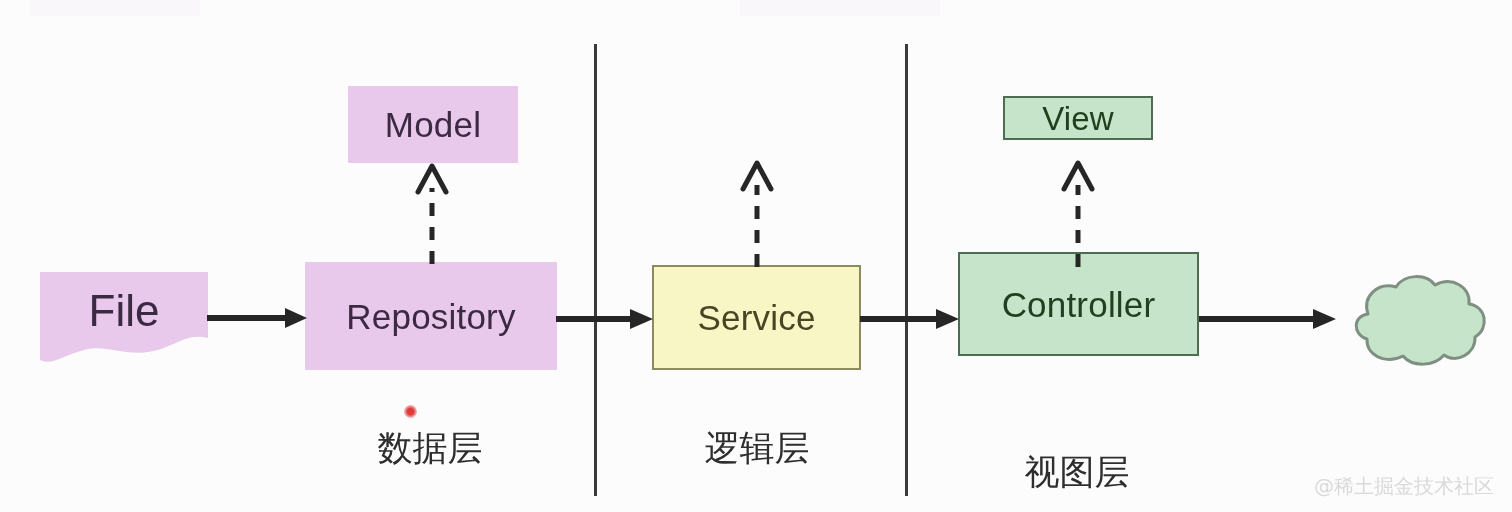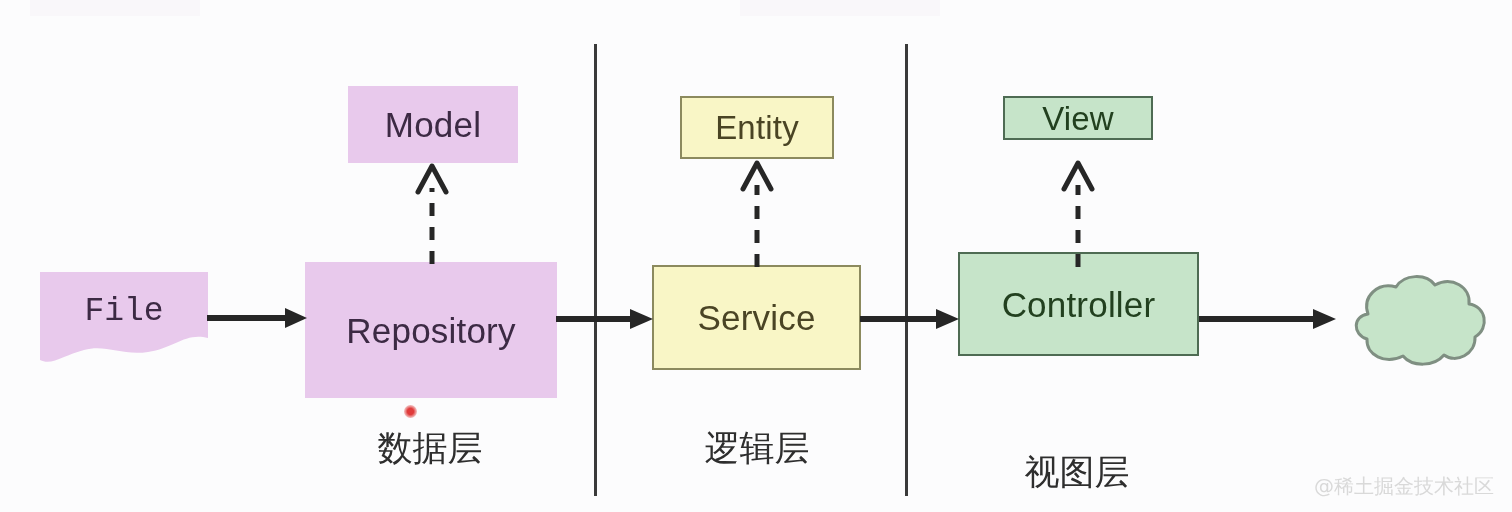--- a/index.html
+++ b/index.html
@@ -137,50 +137,47 @@
   <div class="artifact" style="left:740px; width:200px;"></div>
 
   <div class="divider" style="left:594px;"></div>
   <div class="divider" style="left:905px;"></div>
 
   <div class="file-shape" style="left:36px; top:270px; width:176px; height:98px;">
     <svg width="176" height="98" viewBox="0 0 176 98">
       <path d="M4,2 L172,2 L172,68 C150,62 138,78 112,82 C86,86 70,74 48,80 C28,85 16,96 4,90 Z" fill="#e8c9ec" stroke="none"></path>
     </svg>
   </div>
-  <div class="file-text" style="left:36px; top:270px; width:176px; height:82px; font-size:33px;font-family:Liberation Mono, monospace;">File</div>
+  <div class="file-text" style="left:36px; top:270px; width:176px; height:82px; font-size:44px;">File</div>
 
   <div class="node purple" style="left:348px; top:86px; width:170px; height:77px;">
     <span class="node-label" style="font-size:35px;">Model</span>
   </div>
 
-  <div class="node purple" style="left:305px; top:262px; width:252px; height:136px;">
+  <div class="node purple" style="left:305px; top:262px; width:252px; height:108px;">
     <span class="node-label" style="font-size:35px;">Repository</span>
   </div>
 
   <div class="dashed-arrow" style="left:414px; top:160px; width:36px; height:104px;">
     <svg width="36" height="104" viewBox="0 0 36 104">
       <line x1="18" y1="104" x2="18" y2="28" stroke="#262626" stroke-width="5" stroke-dasharray="13,11" stroke-linecap="butt"></line>
       <path d="M4,32 L18,6 L32,32" fill="none" stroke="#262626" stroke-width="5" stroke-linecap="round" stroke-linejoin="round"></path>
     </svg>
   </div>
 
   <div class="arrow" style="left:207px; top:306px; width:102px; height:24px;">
     <svg width="102" height="24" viewBox="0 0 102 24">
       <line x1="0" y1="12" x2="80" y2="12" stroke="#262626" stroke-width="6"></line>
       <path d="M78,2 L100,12 L78,22 Z" fill="#262626"></path>
     </svg>
   </div>
 
   <div class="layer-caption" style="left:330px; top:425px; width:200px; font-size:35px;">数据层</div>
   <div class="cursor-dot" style="left:404px; top:405px;"></div>
 
-  <div class="node yellow" style="left:680px; top:96px; width:154px; height:63px;">
-    <span class="node-label" style="font-size:33px;">Entity</span>
-  </div>
 
   <div class="node yellow" style="left:652px; top:265px; width:209px; height:105px;">
     <span class="node-label" style="font-size:35px;">Service</span>
   </div>
 
   <div class="dashed-arrow" style="left:739px; top:157px; width:36px; height:110px;">
     <svg width="36" height="110" viewBox="0 0 36 110">
       <line x1="18" y1="110" x2="18" y2="28" stroke="#262626" stroke-width="5" stroke-dasharray="13,11" stroke-linecap="butt"></line>
       <path d="M4,32 L18,6 L32,32" fill="none" stroke="#262626" stroke-width="5" stroke-linecap="round" stroke-linejoin="round"></path>
     </svg>

